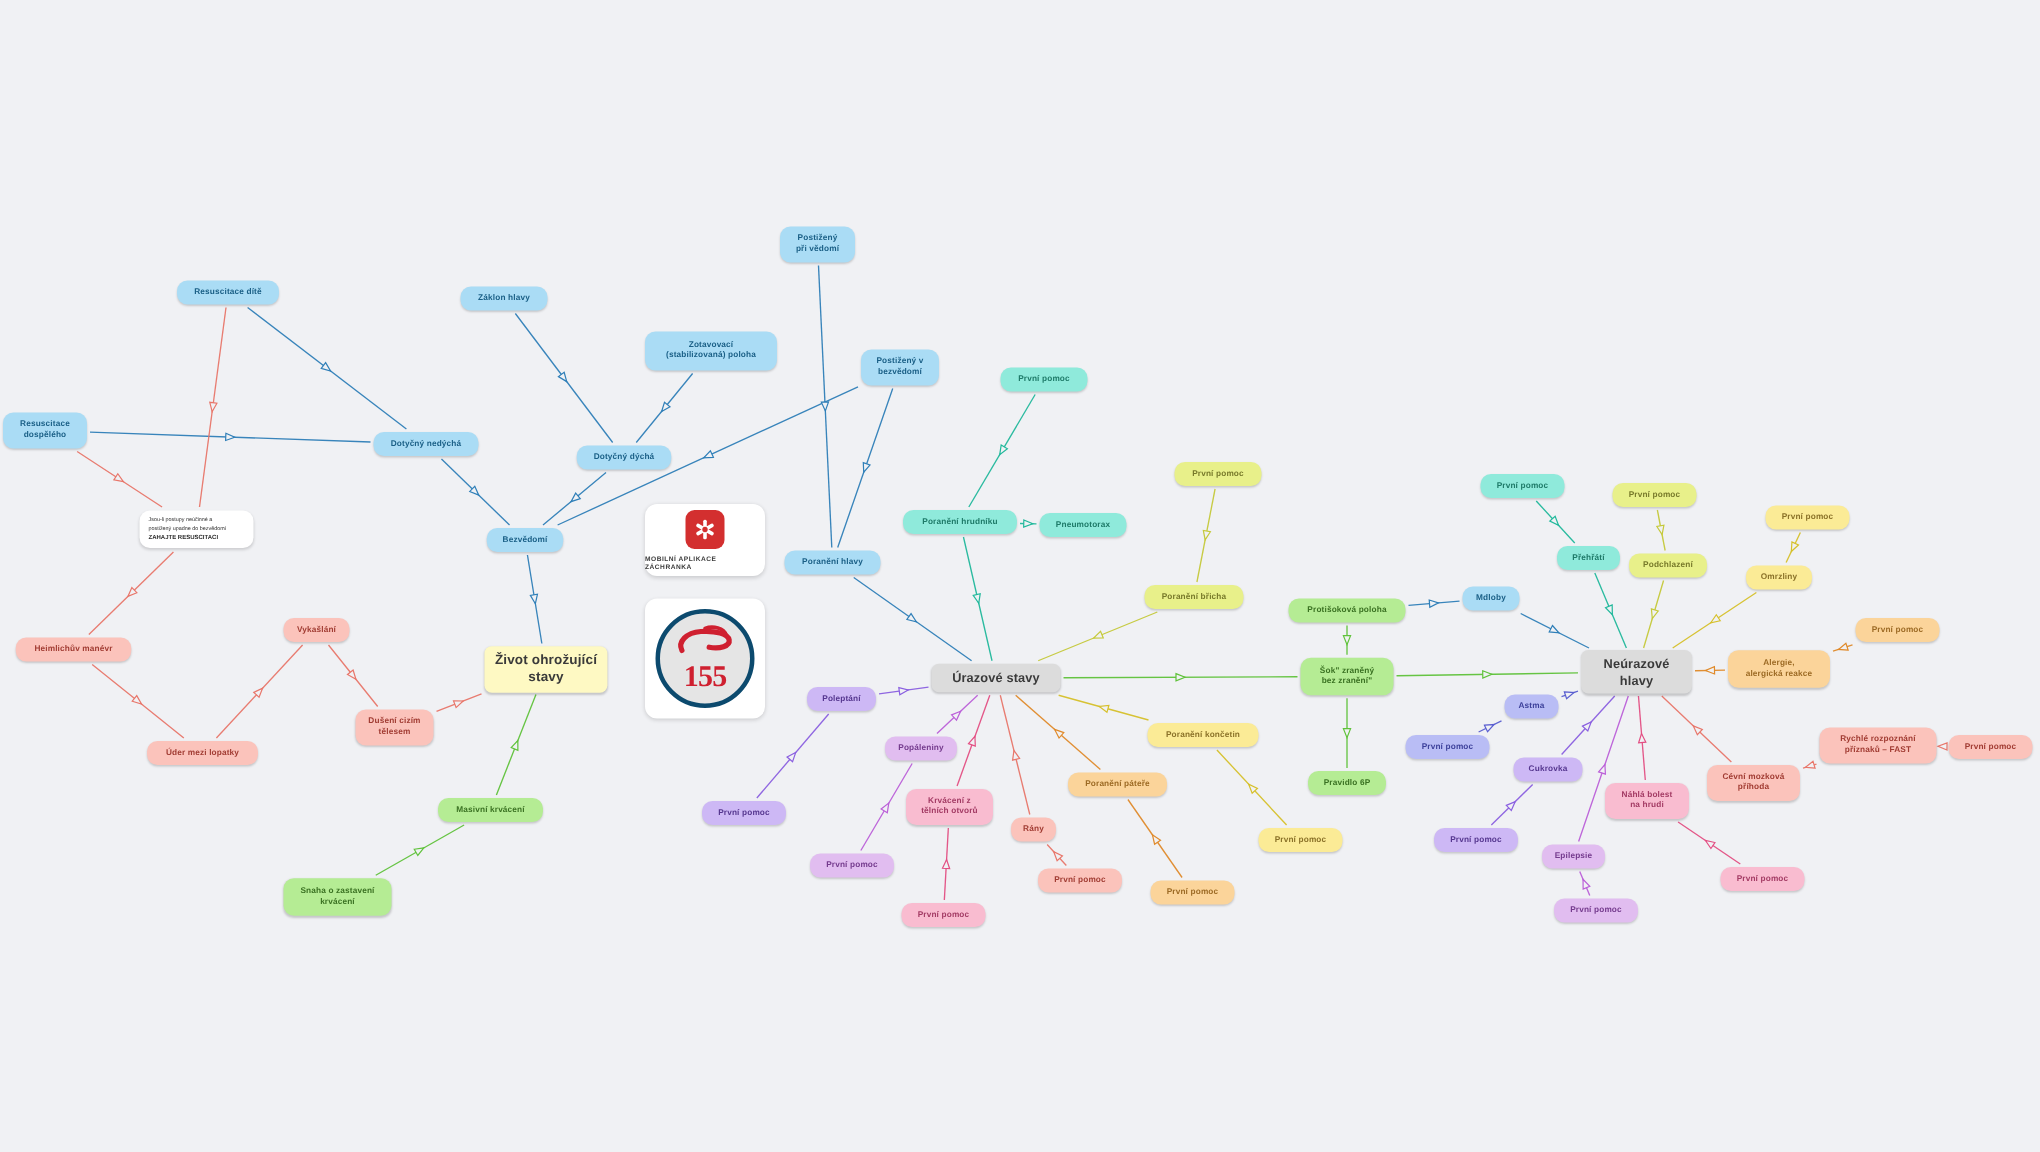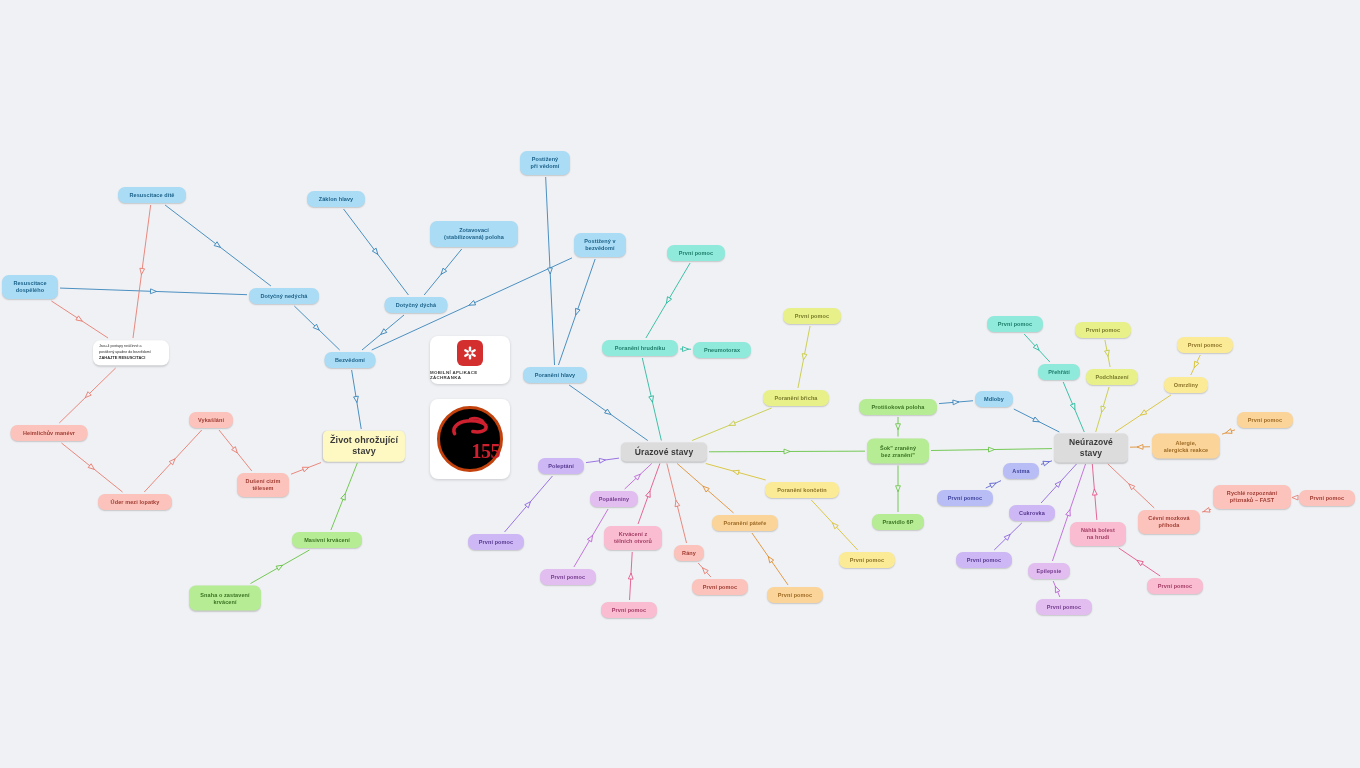--- a/index.html
+++ b/index.html
@@ -57,25 +57,25 @@
   }
   .zach-caption {
     font-size: 4.4px;
     font-weight: bold;
     color: #3a3a3a;
     letter-spacing: 0.35px;
   }
   .circle155 {
     width: 60px; height: 60px;
     border-radius: 50%;
-    border: 3px solid #c2410c;
+    border: 3px solid #0c4a6e;
     display: flex; flex-direction: column;
-    align-items: flex-end; justify-content: flex-end;
+    align-items: center; justify-content: flex-end;
     position: relative;
-    background: #000000;
+    background: #e5e5e5;
   }
   .num155 {
     font-size: 20px;
     font-weight: bold;
     color: #cf2030;
     margin-bottom: 6px;
     letter-spacing: -0.5px;
     font-family: "Liberation Serif", serif;
   }
   .note {
@@ -345,21 +345,21 @@
       <g>
         <line x1="1154.2432432432433" y1="508" x2="1107.8648648648648" y2="464" stroke="#e8766a" stroke-width="0.9" opacity="0.95"></line>
         <path d="M -3 -2.4 L 3 0 L -3 2.4 Z" fill="#f0f1f4" stroke="#e8766a" stroke-width="0.8" transform="translate(1131.0540540540542,486) rotate(-136.50743575877507)"></path>
       </g>
     </svg>
   <div id="node-layer">
       <div class="node root" id="n-zivot" style="left: 364px; top: 446px; min-width: 82px; min-height: 30px; font-size: 9px; background: #fef9c3; color: rgb(58, 58, 58); display: flex; align-items: center; justify-content: center;">Život ohrožující
 stavy</div>
       <div class="node root" id="n-urazove" style="left: 664px; top: 452px; min-width: 86px; min-height: 19px; font-size: 8.5px; background: rgb(220, 220, 220); color: rgb(58, 58, 58); display: flex; align-items: center; justify-content: center;">Úrazové stavy</div>
       <div class="node root" id="n-neurazove" style="left: 1091px; top: 448px; min-width: 74px; min-height: 28px; font-size: 8.5px; background: rgb(220, 220, 220); color: rgb(58, 58, 58); display: flex; align-items: center; justify-content: center;">Neúrazové
-stavy</div>
+hlavy</div>
       <div class="node" id="n-resus_dite" style="left: 152px; top: 195px; min-width: 68px; min-height: 16px; font-size: 5.5px; background: rgb(170, 220, 245); color: rgb(26, 95, 134); display: flex; align-items: center; justify-content: center;">Resuscitace dítě</div>
       <div class="node" id="n-zaklon" style="left: 336px; top: 199px; min-width: 58px; min-height: 16px; font-size: 5.5px; background: rgb(170, 220, 245); color: rgb(26, 95, 134); display: flex; align-items: center; justify-content: center;">Záklon hlavy</div>
       <div class="node" id="n-postizeny_pri" style="left: 545px; top: 163px; min-width: 50px; min-height: 24px; font-size: 5.5px; background: rgb(170, 220, 245); color: rgb(26, 95, 134); display: flex; align-items: center; justify-content: center;">Postižený
 při vědomí</div>
       <div class="node" id="n-zotavovaci" style="left: 474px; top: 234px; min-width: 88px; min-height: 26px; font-size: 5.5px; background: rgb(170, 220, 245); color: rgb(26, 95, 134); display: flex; align-items: center; justify-content: center;">Zotavovací
 (stabilizovaná) poloha</div>
       <div class="node" id="n-postizeny_bez" style="left: 600px; top: 245px; min-width: 52px; min-height: 24px; font-size: 5.5px; background: rgb(170, 220, 245); color: rgb(26, 95, 134); display: flex; align-items: center; justify-content: center;">Postižený v
 bezvědomí</div>
       <div class="node" id="n-resus_dosp" style="left: 30px; top: 287px; min-width: 56px; min-height: 24px; font-size: 5.5px; background: rgb(170, 220, 245); color: rgb(26, 95, 134); display: flex; align-items: center; justify-content: center;">Resuscitace
 dospělého</div>

